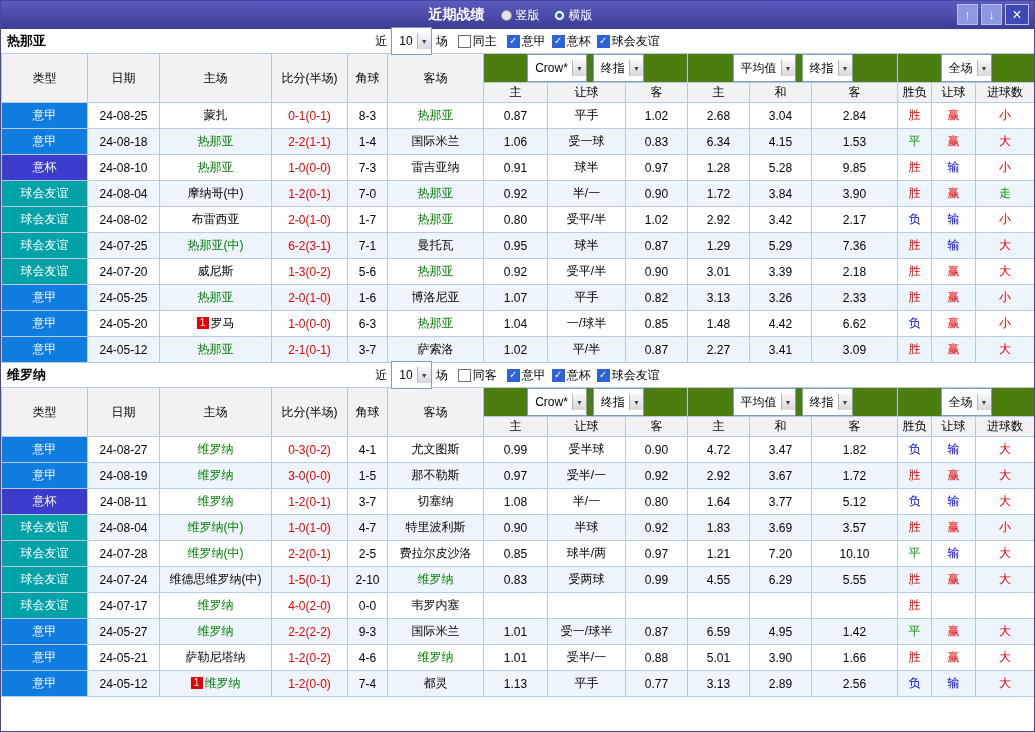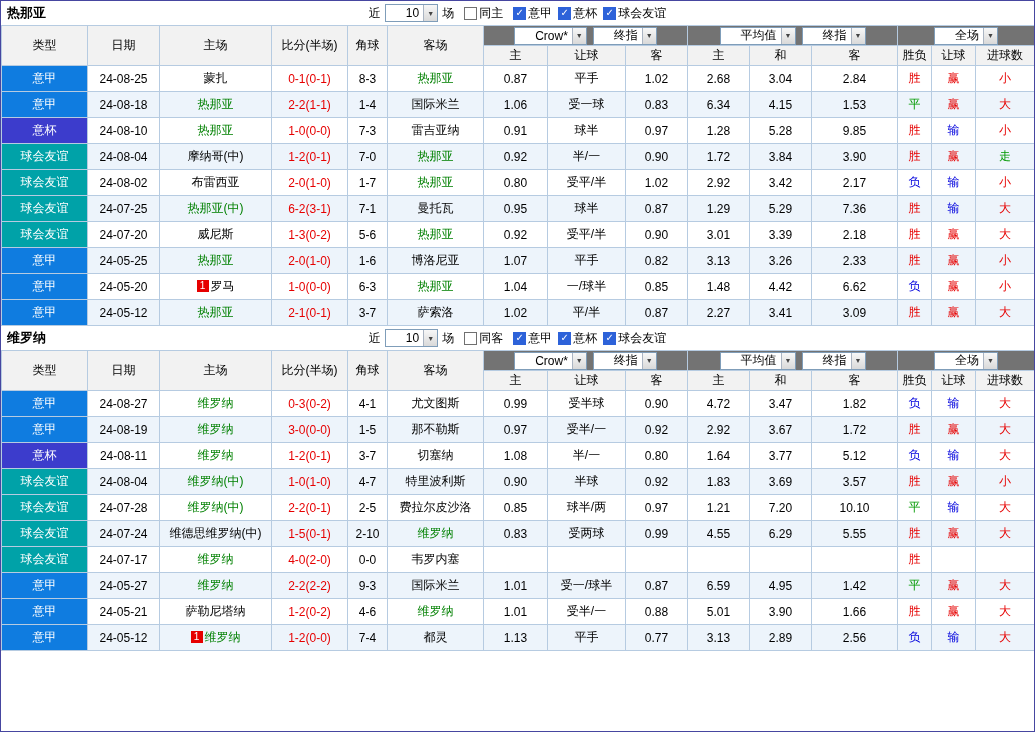--- a/index.html
+++ b/index.html
@@ -22,42 +22,58 @@
   .section-bar{height:24px;position:relative;display:flex;align-items:center;justify-content:center;font-size:12px}
   .team-label{position:absolute;left:6px;font-size:13px;font-weight:bold}
   .filters{display:flex;align-items:center;gap:4px}
   .cb-item{display:inline-flex;align-items:center;margin-left:6px;cursor:pointer}
   .cb-item.tight{margin-left:2px}
   .cb{width:13px;height:13px;border:1px solid #707070;background:#fff;display:inline-flex;align-items:center;justify-content:center;margin-right:2px}
   .cb.checked{background:#2d62d9;border-color:#2d62d9}
   .cb.checked::after{content:"✓";color:#fff;font-size:10px;font-weight:bold;line-height:1}
 
   
-  .select{display:inline-flex;align-items:center;height:18px;border:1px solid #7f9db9;background:#fff;padding-left:20px;font-size:12px;cursor:pointer;white-space:nowrap}
+  .select{display:inline-flex;align-items:center;height:28px;border:1px solid #7f9db9;background:#fff;padding-left:7px;font-size:12px;cursor:pointer;white-space:nowrap}
   .select .arr{width:14px;height:16px;margin-left:4px;background:linear-gradient(#f7f7f7,#d9d9d9);border-left:1px solid #aab4c2;display:inline-flex;align-items:center;justify-content:center;font-size:7px;color:#444}
 
   
   table.stats{width:1033px;border-collapse:collapse;table-layout:fixed;font-size:12px;text-align:center}
   .stats th,.stats td{border:1px solid #b6cbe1;overflow:hidden;white-space:nowrap;vertical-align:middle}
   .stats thead th{background:#f2f2f2;font-weight:normal;height:20px}
-  .stats thead th.dd{background:#737373}
+  .stats thead th.dd{background:#4d7c0f}
   .stats tbody td{height:26px}
   .stats tbody tr:nth-child(even){background:#edf4fb}
   td.type-cell{color:#fff}
   .team-green{color:#008000}
   td.score{color:#e60000}
   .badge{display:inline-block;background:#e60000;color:#fff;font-size:10px;line-height:12px;width:12px;height:12px;margin-right:2px;text-align:center;vertical-align:1px}
   .dd-wrap{display:flex;justify-content:center;align-items:center;gap:6px}
   .summary{height:22px;display:flex;align-items:center;justify-content:center;color:#e60000;font-size:12px}
 </style>
 </head>
 <body>
 
 <div class="window">
 
+  <div class="titlebar">
+    <span class="title">近期战绩</span>
+    <label class="radio-item">
+      <span class="radio"></span>
+      <span>竖版</span>
+    </label>
+    <label class="radio-item">
+      <span class="radio checked"></span>
+      <span>横版</span>
+    </label>
+    <div class="win-buttons">
+      <span class="wbtn">↑</span>
+      <span class="wbtn">↓</span>
+      <span class="wbtn close">×</span>
+    </div>
+  </div>
 
   <div class="section">
     <div class="section-bar">
       <span class="team-label">热那亚</span>
       <div class="filters">
         <span>近</span>
         <span class="select">
           <span>10</span>
           <span class="arr">▼</span>
         </span>

